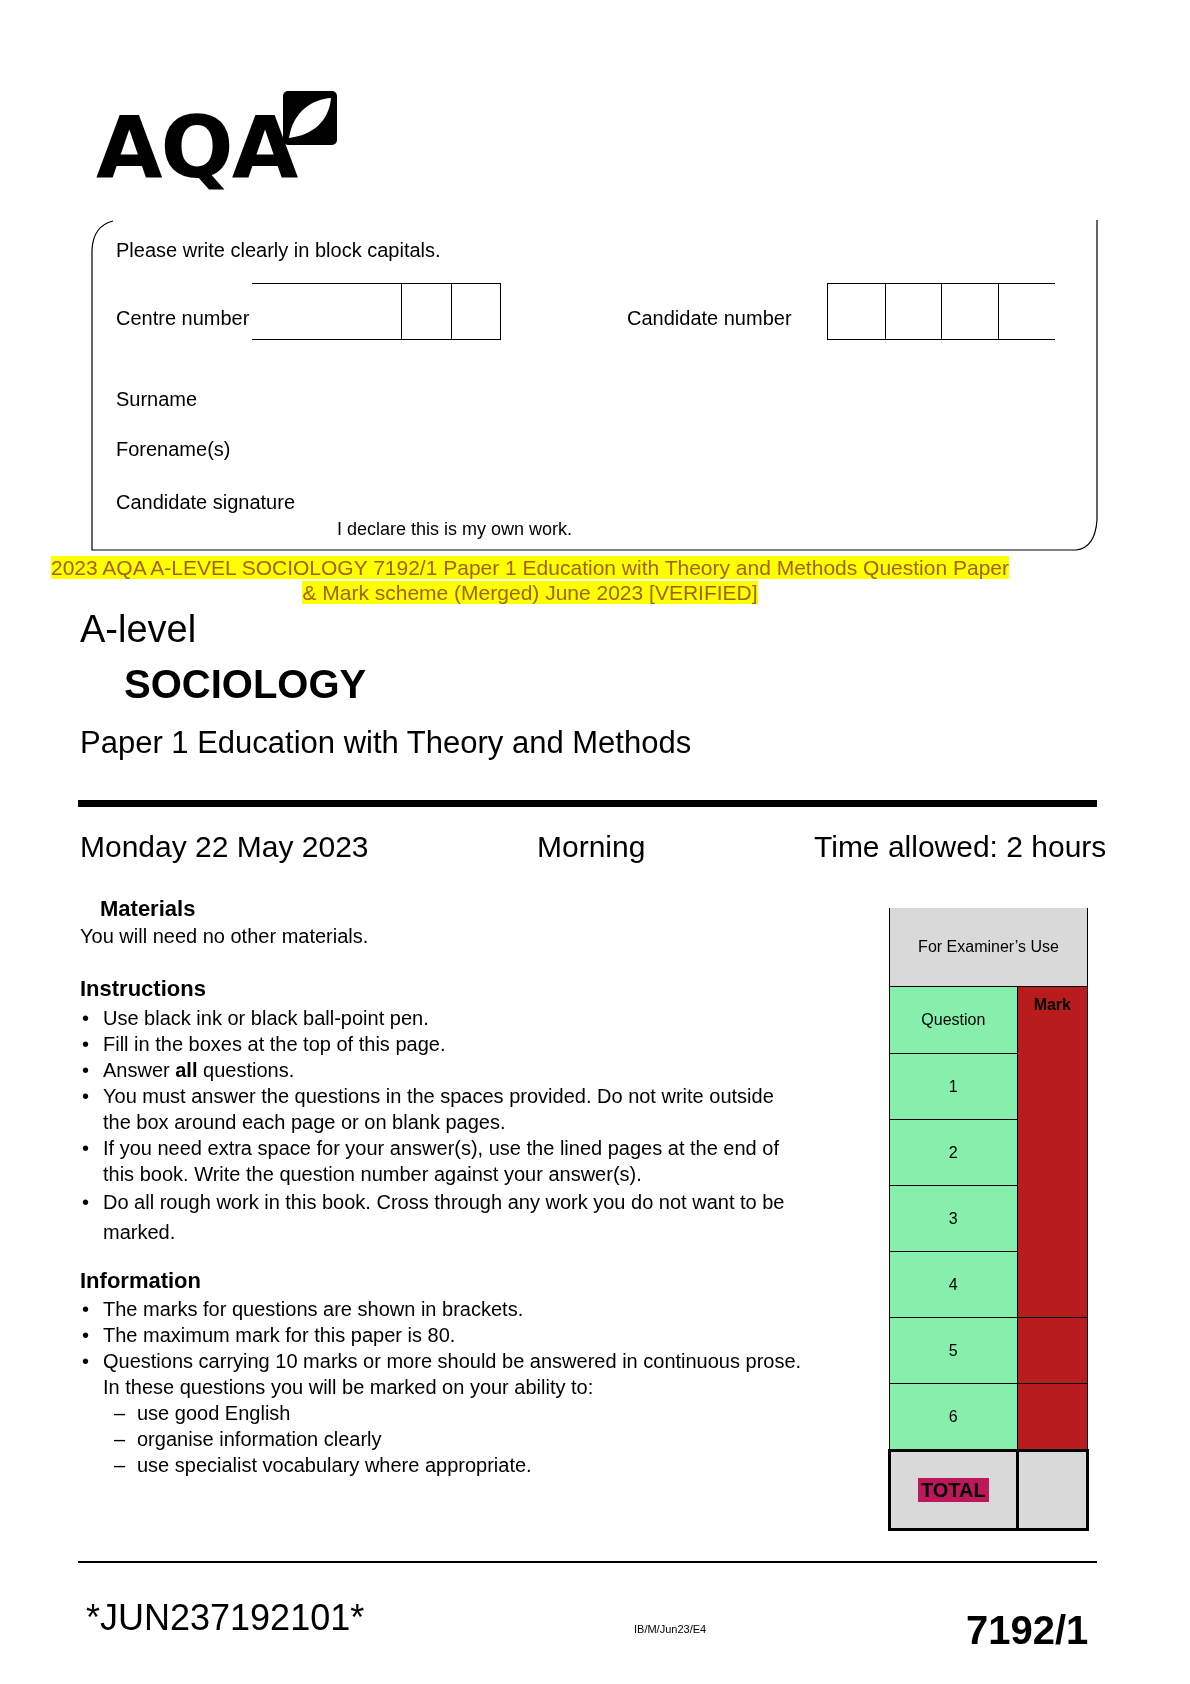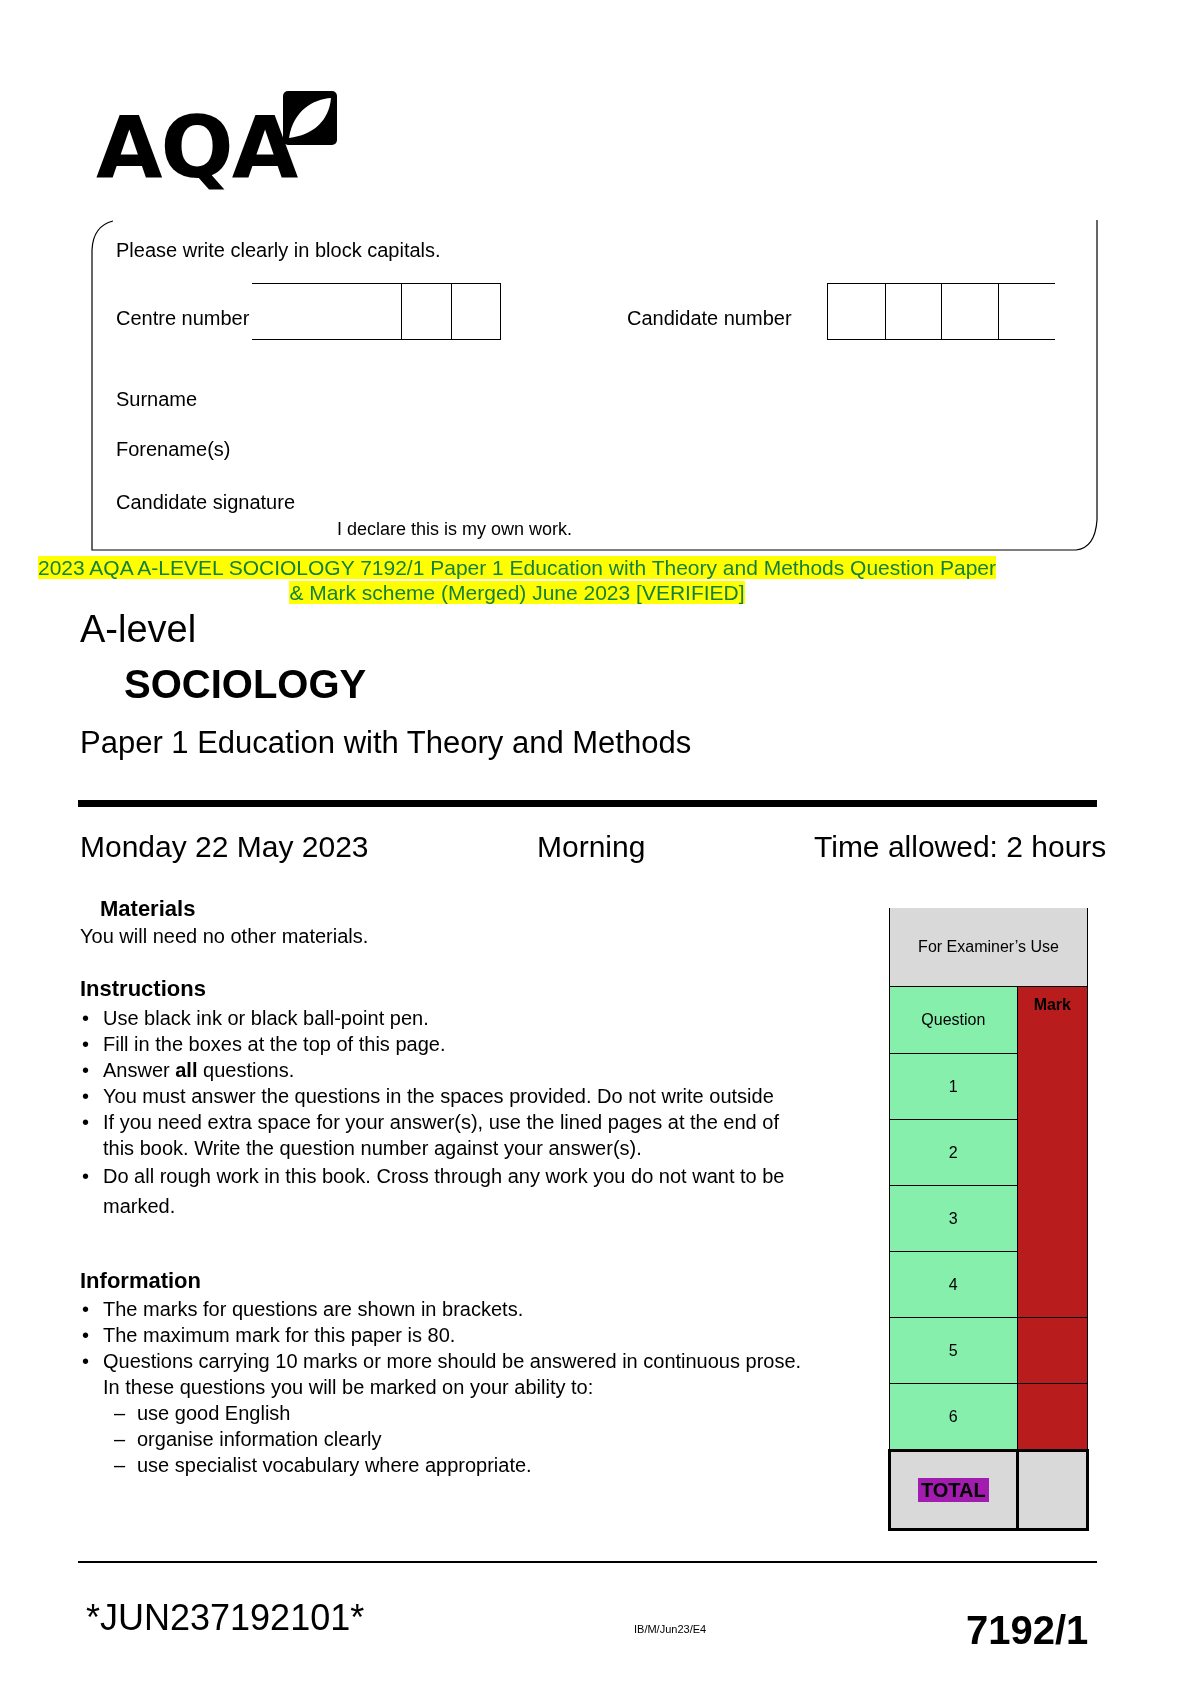--- a/index.html
+++ b/index.html
@@ -14,21 +14,21 @@
   
   .form-box { left:91px; top:220px; width:1006px; height:330px; }
   .form-box svg { position:absolute; left:0; top:0; }
   .f-text { font-size:20px; }
   .cell-row { position:absolute; display:flex; height:57px; }
   .cell { border:1.5px solid #000; border-right:none; box-sizing:border-box; height:57px; }
   .cell.last-closed { border-right:1.5px solid #000; }
   .cell.open-right { border-right:none; }
 
   
-  .banner { left:3px; width:1028px; text-align:center; top:555px; font-size:21px; line-height:25px; color:#15803d; }
+  .banner { left:16px; width:1028px; text-align:center; top:555px; font-size:21px; line-height:25px; color:#a16207; }
   .banner span { background:#ffff00; }
 
   .title-alevel { left:80px; top:608px; font-size:38px; }
   .title-subject { left:80px; top:662px; font-size:40px; font-weight:bold;margin-left:44px; }
   .title-paper { left:80px; top:725px; font-size:31px; }
 
   .thick-rule { left:78px; top:800px; width:1019px; height:7px; background:#000; }
   .date-row { top:830px; font-size:30px; }
 
   .sec-head { font-size:22px; font-weight:bold; left:80px; }
@@ -41,21 +41,21 @@
   .sub-bullets li .dash { position:absolute; left:11px; top:0; }
 
   
   .exam-table { left:888px; top:908px; width:201px; }
   .exam-table table { border-collapse:collapse; width:201px; font-size:16px; }
   .exam-table td { border:1px solid #000; text-align:center; padding:16px; }
   .exam-head { background:#d9d9d9; height:46px; border-bottom:none !important; }
   .q-cell { width:99px; height:33px; background:#86efac; }
   .mark-shaded { background:#b91c1c;font-weight:bold; }
   .total-row td { border:3px solid #000 !important; height:44px; background:#d9d9d9; }
-  .total-label { font-weight:bold; font-size:20px; background:#a21caf; padding:1px 3px; }
+  .total-label { font-weight:bold; font-size:20px; background:#be185d; padding:1px 3px; }
 
   .foot-rule { left:78px; top:1561px; width:1019px; height:1.5px; background:#000; }
   .barcode-text { left:86px; top:1597px; font-size:36px; }
   .ref-text { left:634px; top:1623px; font-size:11px; }
   .paper-code { left:966px; top:1608px; font-size:40px; font-weight:bold; }
 </style>
 </head>
 <body>
 
 <div class="abs logo-text">AQA</div>
@@ -114,21 +114,21 @@
 <div class="abs date-row" style="left:814px;">Time allowed: 2 hours</div>
 
 <div class="abs sec-head" style="top:896px;margin-left:20px;">Materials</div>
 <div class="abs body-text" style="top:925px;">You will need no other materials.</div>
 
 <div class="abs sec-head" style="top:976px;">Instructions</div>
 <ul class="abs bullets" style="top:1005px;">
   <li><span class="dot">•</span><span>Use black ink or black ball-point pen.</span></li>
   <li><span class="dot">•</span><span>Fill in the boxes at the top of this page.</span></li>
   <li><span class="dot">•</span><span>Answer </span><b>all</b><span> questions.</span></li>
-  <li><span class="dot">•</span><span>You must answer the questions in the spaces provided. Do not write outside</span><br></li>
+  <li><span class="dot">•</span><span>You must answer the questions in the spaces provided. Do not write outside</span><br><span>the box around each page or on blank pages.</span></li>
   <li><span class="dot">•</span><span>If you need extra space for your answer(s), use the lined pages at the end of</span><br><span>this book. Write the question number against your answer(s).</span></li>
   <li style="line-height:30px;"><span class="dot">•</span><span>Do all rough work in this book. Cross through any work you do not want to be</span><br><span>marked.</span></li>
 </ul>
 
 <div class="abs sec-head" style="top:1268px;">Information</div>
 <ul class="abs bullets" style="top:1296px;">
   <li><span class="dot">•</span><span>The marks for questions are shown in brackets.</span></li>
   <li><span class="dot">•</span><span>The maximum mark for this paper is 80.</span></li>
   <li><span class="dot">•</span><span>Questions carrying 10 marks or more should be answered in continuous prose.</span><br><span>In these questions you will be marked on your ability to:</span>
     <ul class="sub-bullets">

